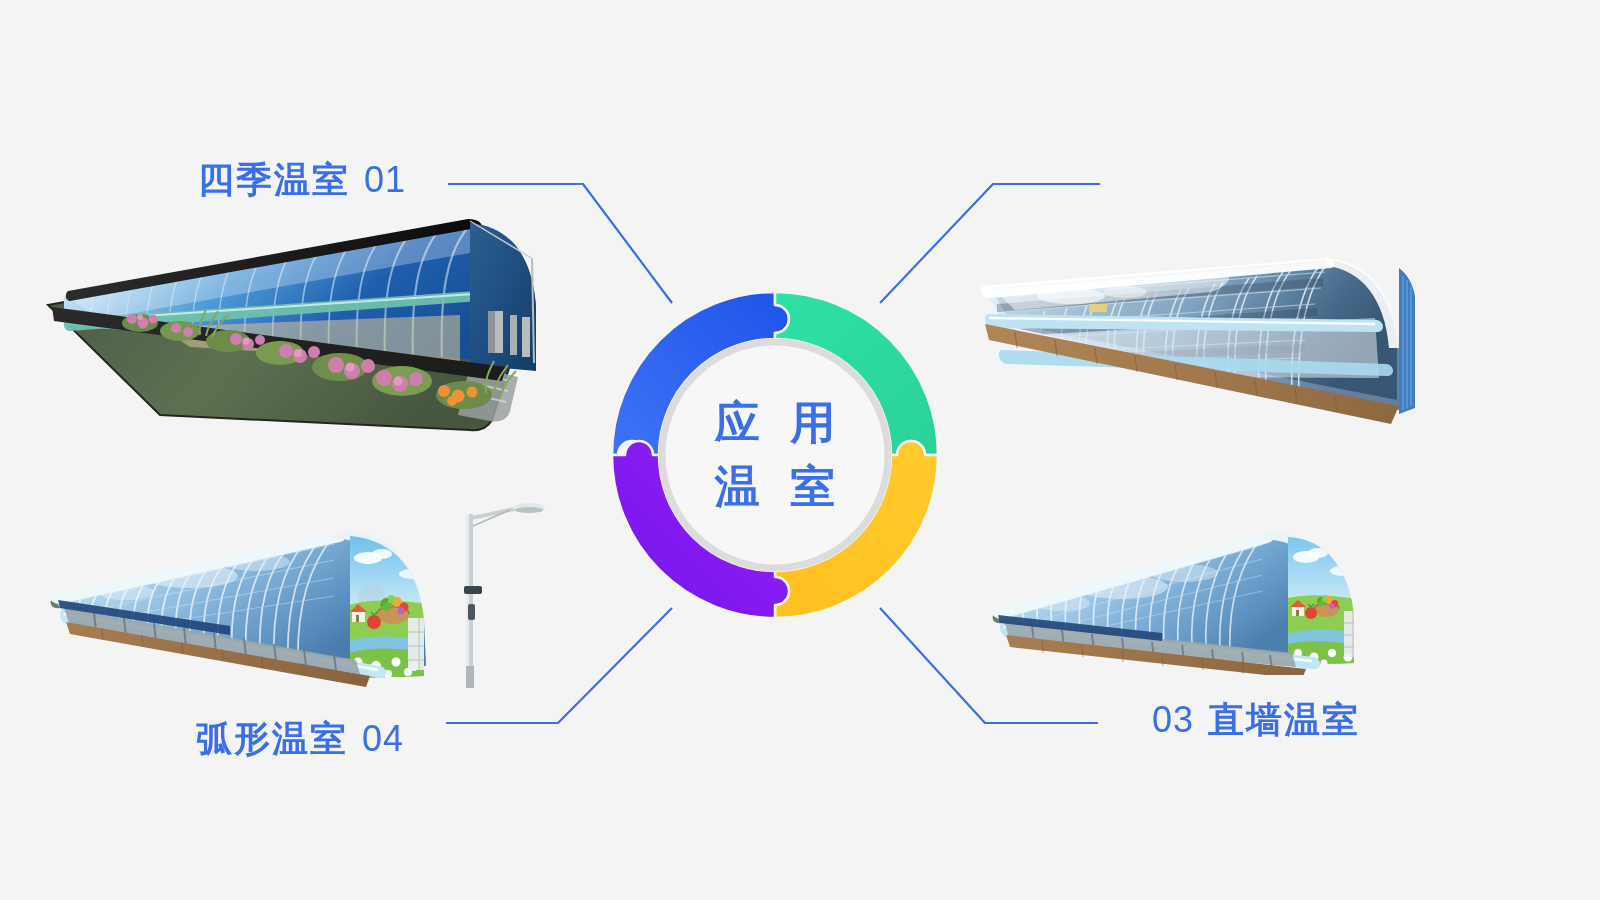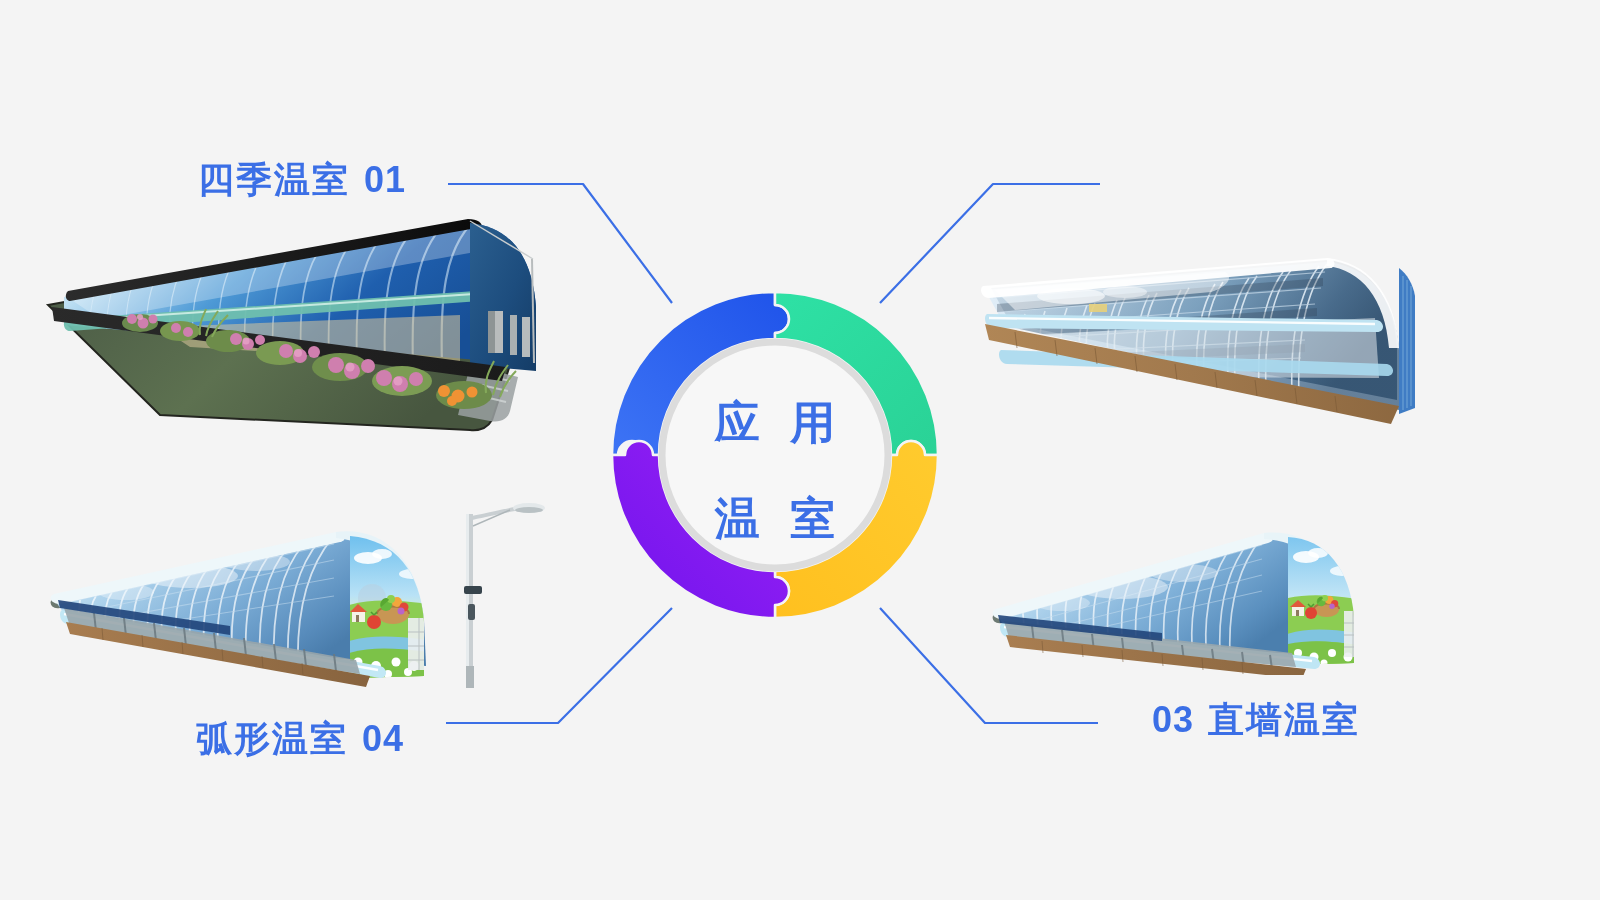--- a/index.html
+++ b/index.html
@@ -34,21 +34,21 @@
     position: absolute;
     color: #3b6fe6;
     font-size: 36px;
     font-weight: 700;
     letter-spacing: 1px;
     white-space: nowrap;
     line-height: 1;
   }
   .label .num {
     font-family: "Liberation Sans", "DejaVu Sans", sans-serif;
-    font-weight: 700;
+    font-weight: 400;
     letter-spacing: 1px;
   }
   .label .cn {
     letter-spacing: 2px;
   }
   #label-01 { left: 198px; top: 162px; }
   #label-02 { left: 1117px; top: 162px; }
   #label-03 { left: 1152px; top: 702px; }
   #label-04 { left: 196px; top: 721px; }
   .label .gap { display: inline-block; width: 14px; }
@@ -73,21 +73,20 @@
     justify-content: center;
     pointer-events: none;
   }
   .center-text .line {
     color: #3b6fe6;
     font-size: 45px;
     font-weight: 700;
     letter-spacing: 9px;
     text-indent: 9px;
     line-height: 1.42;
-    margin-top: 32px;
   }
 
   
   .gh {
     position: absolute;
   }
   .gh svg { display: block; }
 </style>
 </head>
 <body>

